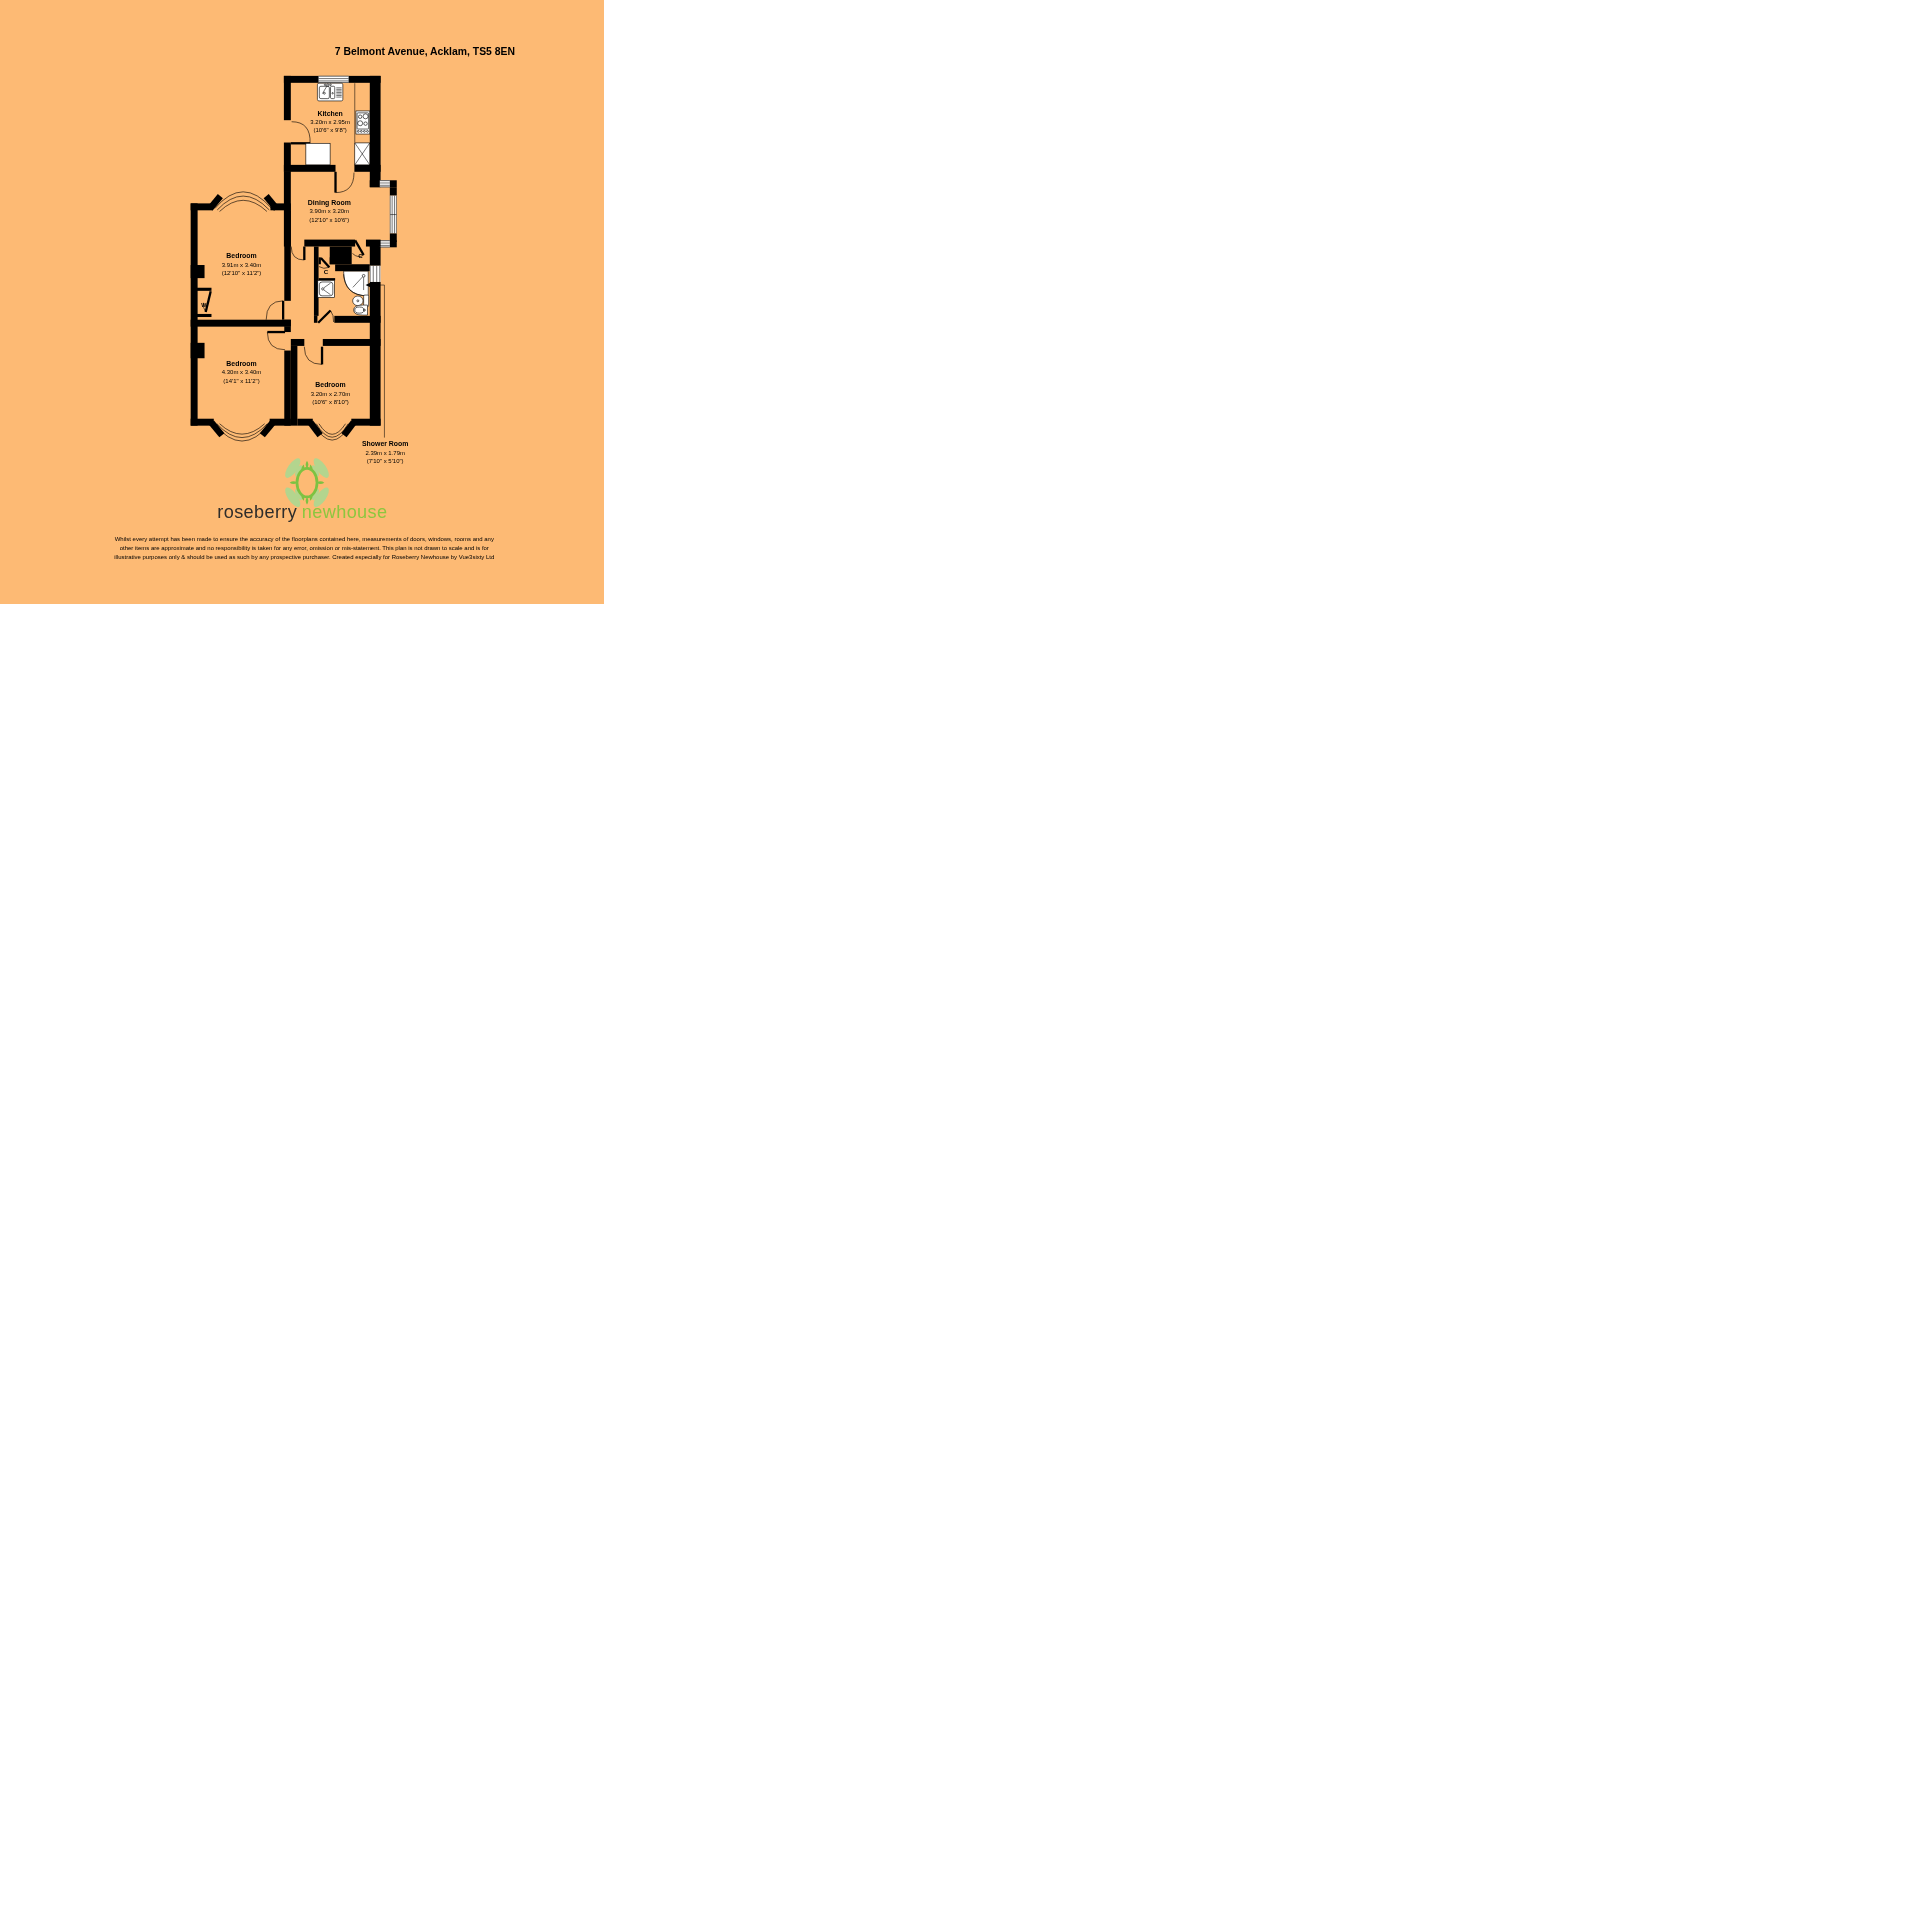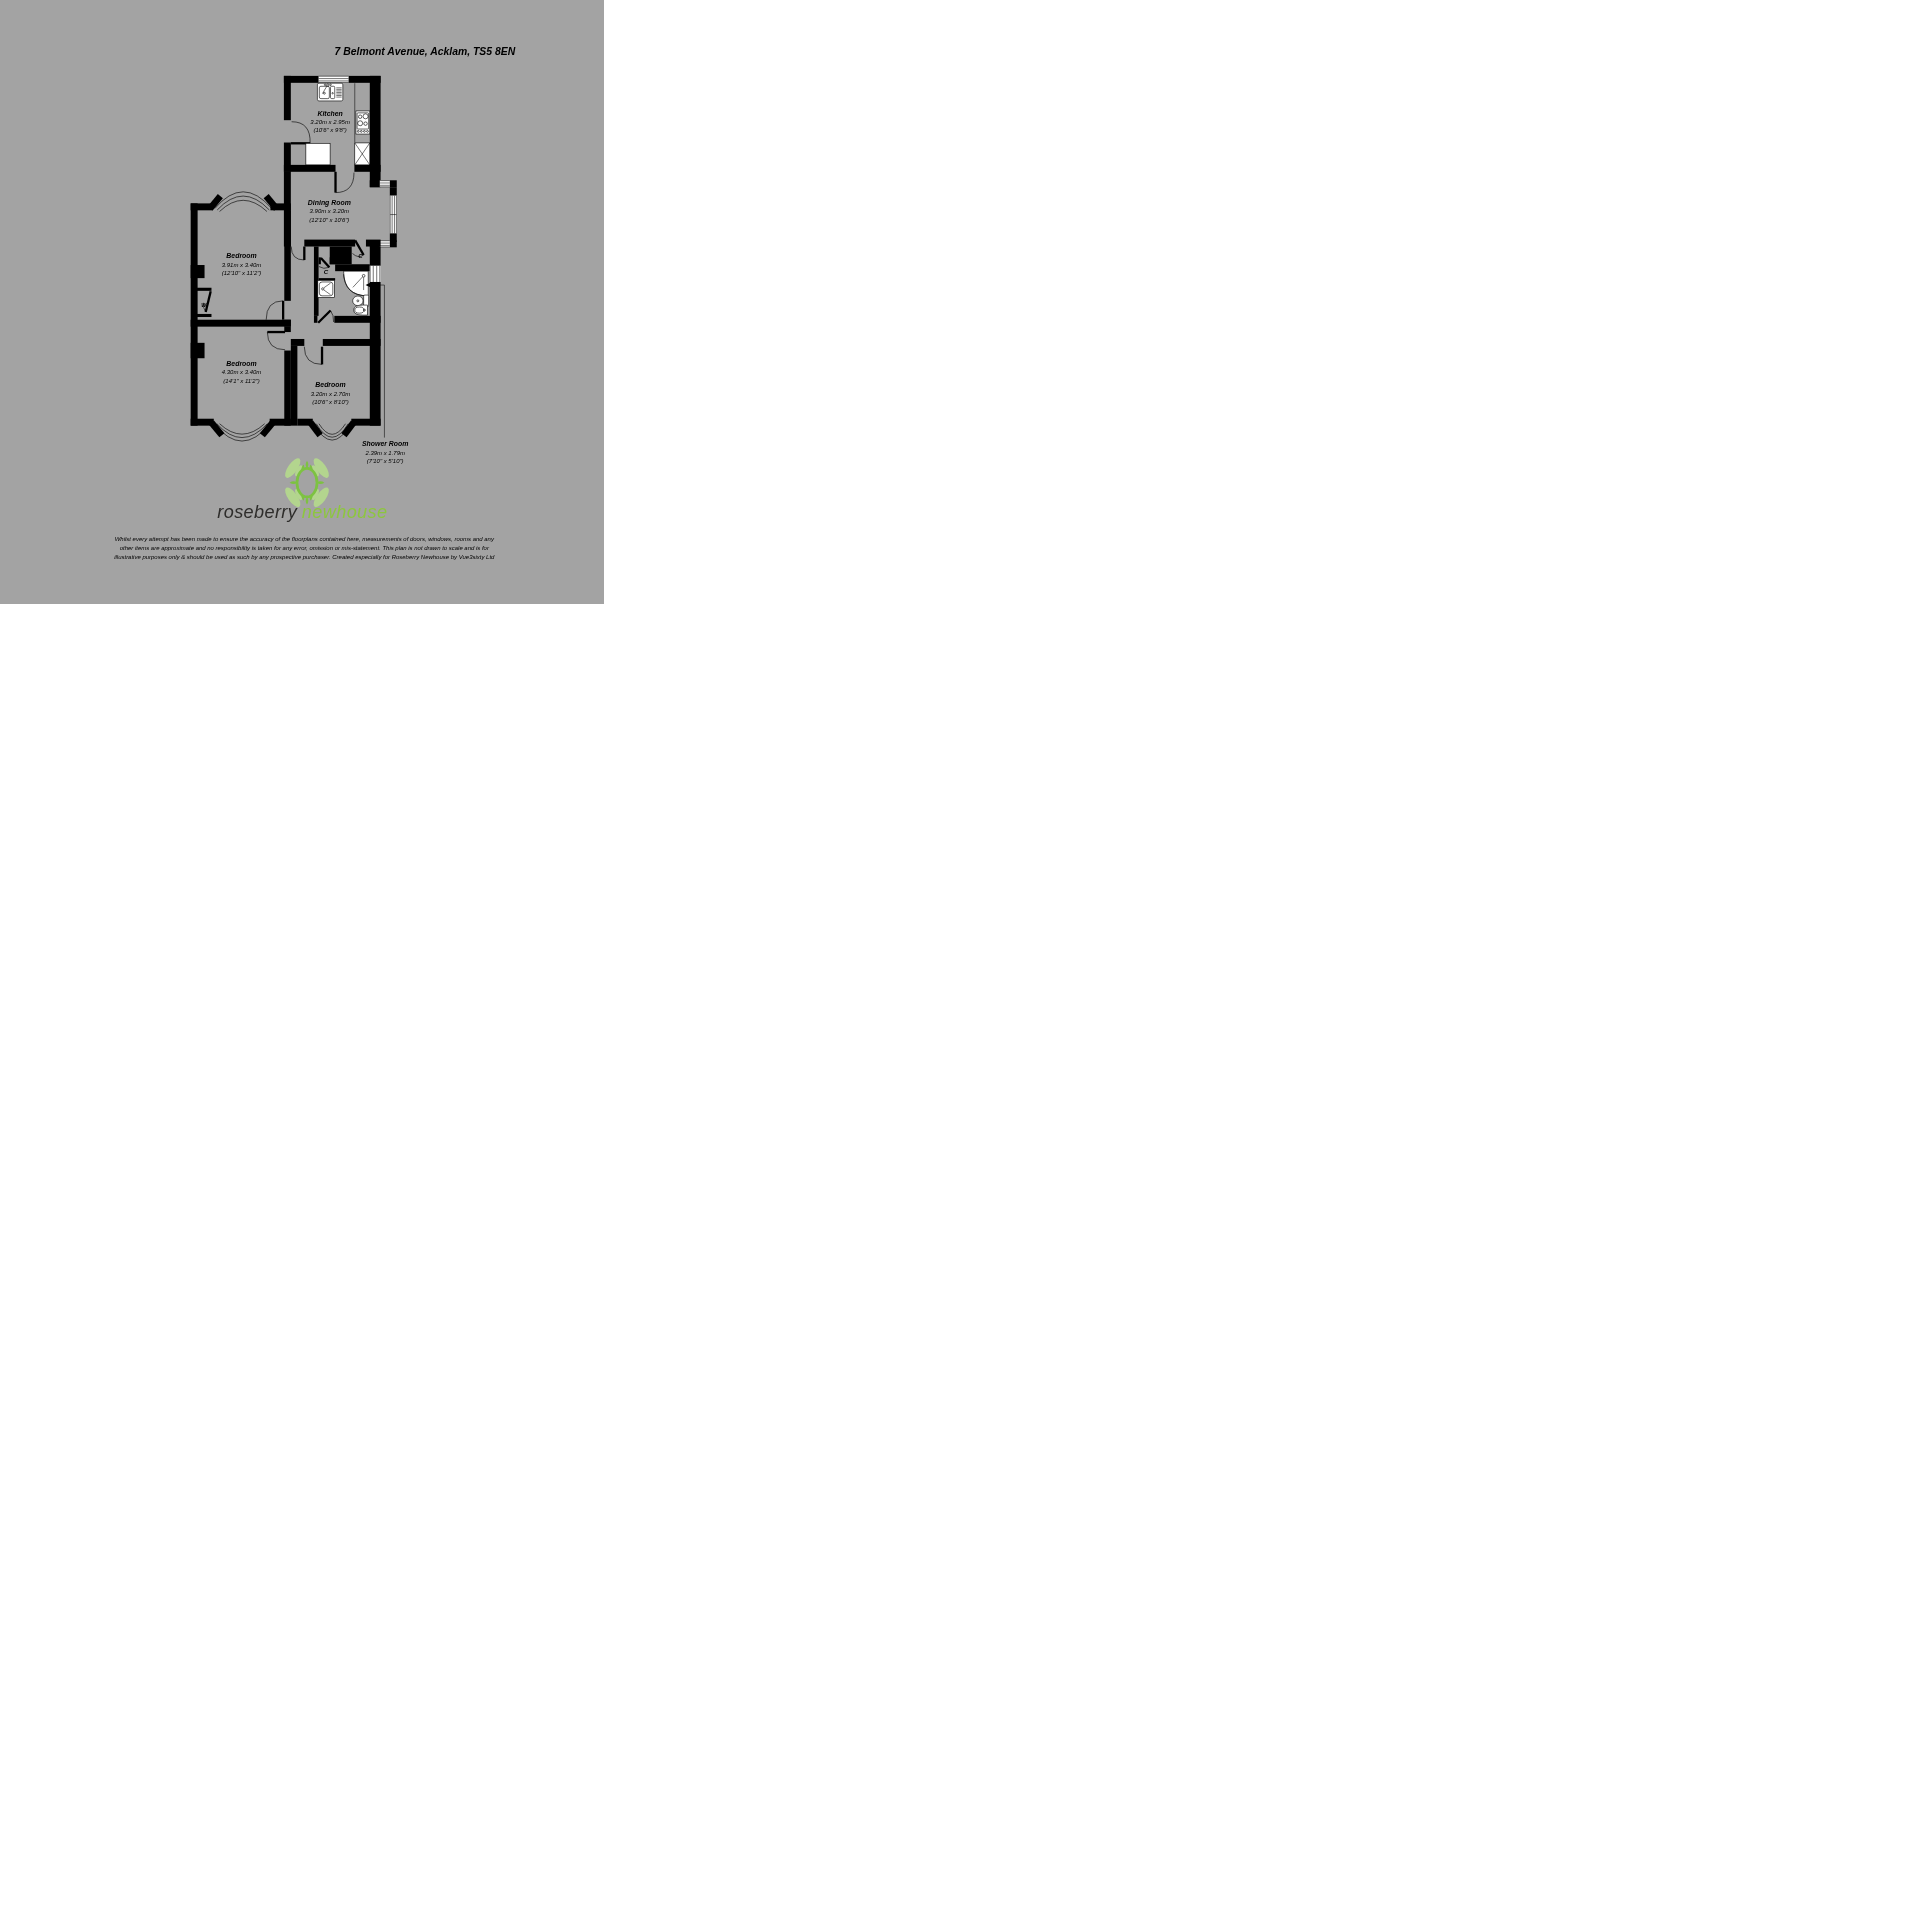--- a/index.html
+++ b/index.html
@@ -1,17 +1,17 @@
 <!DOCTYPE html>
 <html style="font-size:6.2px"><head>
 <meta charset="utf-8">
 <style>
   html,body{margin:0;padding:0;background:#ffffff;}
   body{width:604px;height:604px;font-family:"Liberation Sans",sans-serif;}
-  #stage{position:relative;width:604px;height:604px;background:#a3a3a3;overflow:hidden;font-style:italic;}
+  #stage{position:relative;width:604px;height:604px;background:#fdba74;overflow:hidden;}
   svg{position:absolute;top:0;left:0;}
   .wall{fill:#000;stroke:none;}
   .fix{fill:none;stroke:#000;stroke-width:1.6;}
   .fixw{fill:#fff;stroke:#000;stroke-width:1.6;}
   .thin{stroke:#000;stroke-width:1.4;fill:none;}
   .arc{stroke:#000;stroke-width:1.6;fill:none;}
   .leaf{stroke:#000;stroke-width:6;fill:none;}
   .roomname{font-family:"Liberation Sans",sans-serif;font-size:18px;font-weight:bold;fill:#000;text-anchor:middle;}
   .roomdim{font-family:"Liberation Sans",sans-serif;font-size:15.5px;fill:#000;text-anchor:middle;}
   .marker{font-family:"Liberation Sans",sans-serif;font-size:16px;font-weight:bold;fill:#000;text-anchor:middle;}

